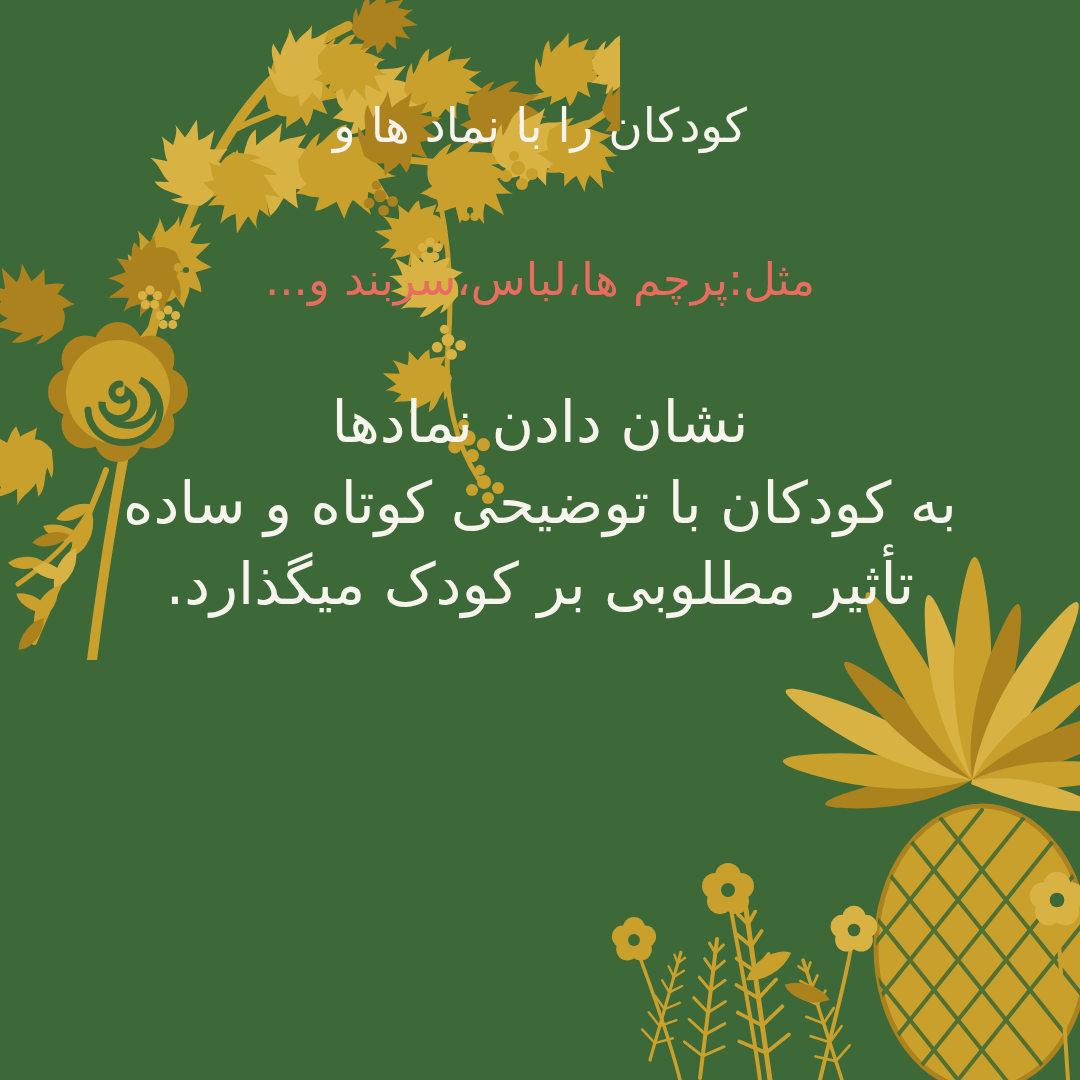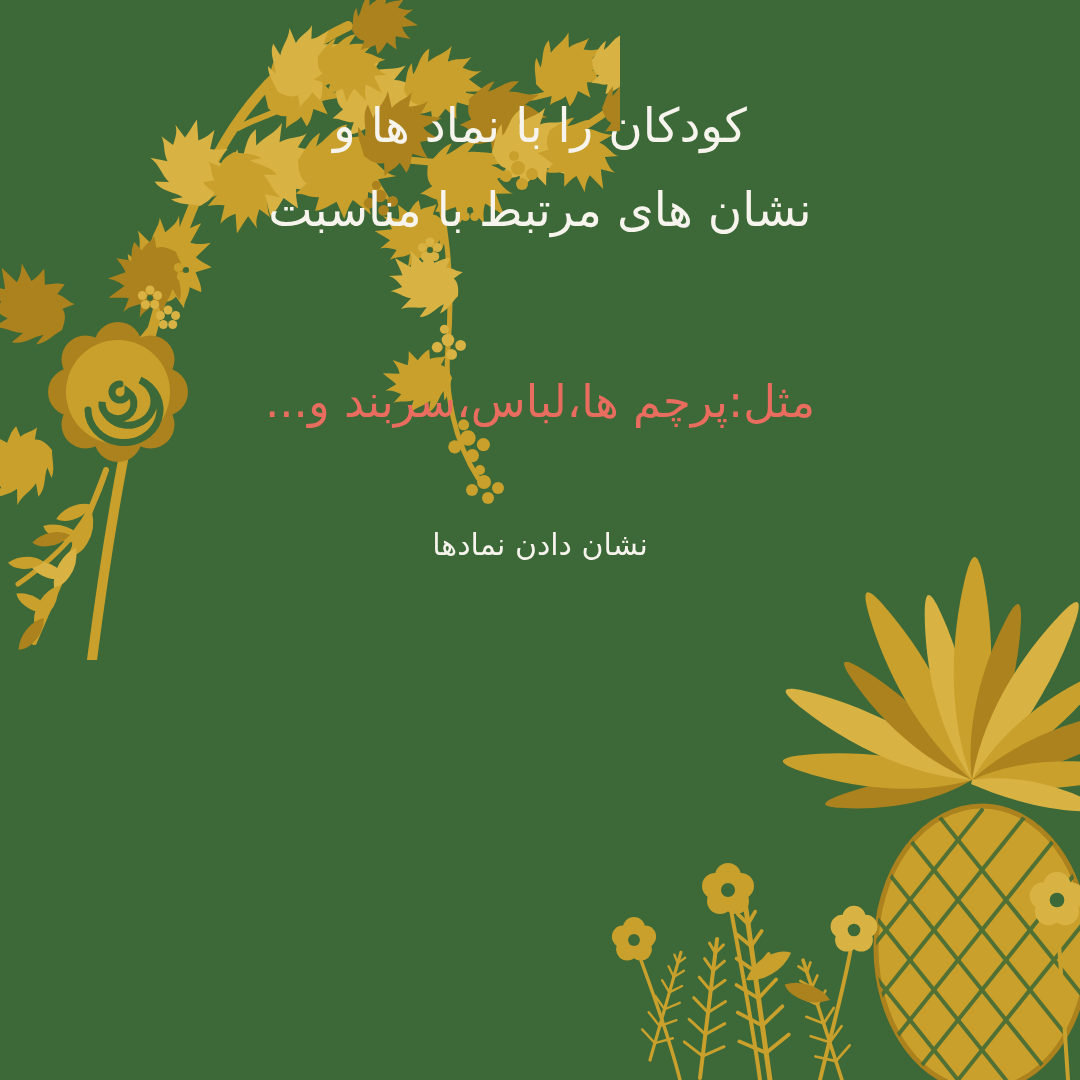--- a/index.html
+++ b/index.html
@@ -10,22 +10,22 @@
     font-family:"DejaVu Sans", sans-serif;
   }
   .deco { position:absolute; pointer-events:none; }
   .deco-tl { top:0; left:0; }
   .deco-br { bottom:0; right:0; }
   .text-stack {
     position:absolute; inset:0; display:flex; flex-direction:column; align-items:center;
     direction:rtl; text-align:center; color:var(--text, #f6f4ec);border-radius:13px;
   }
   .intro  { margin-top:84px; font-size:47px; line-height:84px; }
-  .example{ margin-top:116px; font-size:45px; line-height:68px; color:var(--accent, #e96d5f); }
-  .body-block { margin-top:68px; font-size:30px; line-height:81px; }
+  .example{ margin-top:78px; font-size:45px; line-height:68px; color:var(--accent, #e96d5f); }
+  .body-block { margin-top:68px; font-size:58px; line-height:81px; }
   .line { white-space:nowrap; }
 </style>
 </head>
 <body>
 
 <div class="poster">
 
   <svg class="deco deco-tl" width="620" height="660" viewBox="0 0 620 660" aria-hidden="true">
     <defs>
       <path id="leafA" d="M0 0 C6 -10 8 -22 18 -30 L16 -16 C26 -24 30 -38 44 -42 L38 -26 C50 -32 60 -30 72 -38 L62 -20 C74 -22 82 -16 92 -18 L78 -8 C86 -2 92 2 100 2 L82 8 C86 14 92 20 98 28 L74 22 C74 30 76 36 80 44 L60 32 C56 40 56 44 54 52 L44 36 C36 42 32 46 24 48 L26 34 C16 36 10 32 2 34 L12 22 C4 18 2 10 0 0 Z"></path>
@@ -215,21 +215,22 @@
       <use href="#buttercup" transform="translate(114 460) scale(0.85)"></use>
       <use href="#buttercup" transform="translate(537 420) scale(1.05)" fill="#d8b243"></use>
       <use href="#leafB" transform="translate(226 500) rotate(-30) scale(1.1)" fill="#c9a02c"></use>
       <use href="#leafB" transform="translate(310 520) rotate(200) scale(1.0)" fill="#ab821d"></use>
     </g>
   </svg>
 
   <div class="text-stack">
     <div class="intro">
       <div class="line">کودکان را با نماد ها و</div>
-      <div class="line">نشان های مرتبط با مناسبت</div>
     </div>
     <div class="example line">مثل:پرچم ها،لباس،سربند و...</div>
     <div class="body-block">
       <div class="line">نشان دادن نمادها</div>
+      <div class="line">به کودکان با توضیحی کوتاه و ساده</div>
+      <div class="line">تأثیر مطلوبی بر کودک میگذارد.</div>
     </div>
   </div>
 
 </div>
 
 </body></html>

